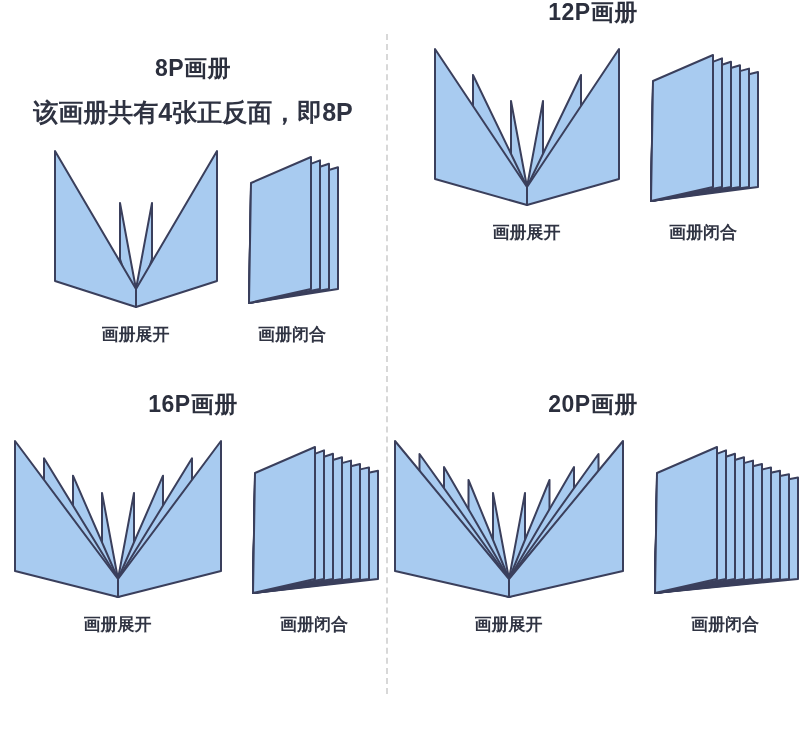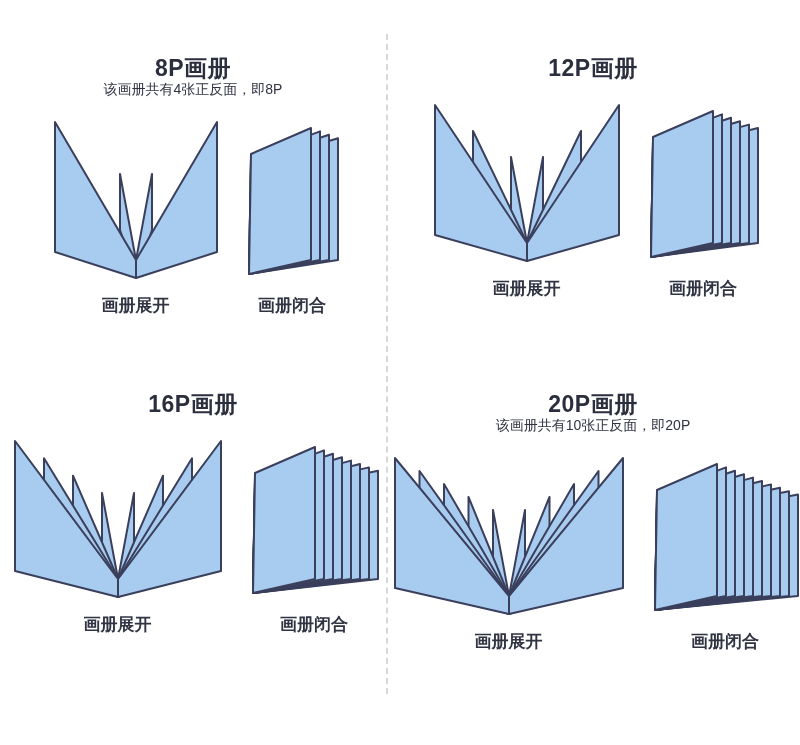--- a/index.html
+++ b/index.html
@@ -29,39 +29,39 @@
 
   .panel {
     position: relative;
     display: flex;
     flex-direction: column;
     align-items: center;
     box-sizing: border-box;
   }
 
   .panel.tl { padding-top: 56px; }
-  .panel.tr { padding-top: 56px; }
+  .panel.tr { }
   .panel.bl { padding-top: 20px; }
   .panel.br { padding-top: 20px; }
 
   .panel-title {
     font-size: 23px;
     font-weight: bold;
     letter-spacing: 0.5px;
     color: #2b2f3d;
     line-height: 1.1;
     margin: 0;
     white-space: nowrap;
   }
 
   .panel-sub {
-    font-size: 14px;
-    font-weight: normal;
+    font-size: 25px;
+    font-weight: bold;
     color: #2f3342;
-    margin-top: 0;
+    margin-top: 16px;
     line-height: 1.2;
     white-space: nowrap;
   }
 
   .figures {
     margin-top: 16px;
     display: flex;
     flex-direction: row;
     align-items: flex-end;
     justify-content: center;
@@ -200,21 +200,20 @@
               <polygon class="book-shape" points="10.0,160.0 12.0,40.0 72.0,14.0 72.0,146.0"></polygon>
             </svg>
           </div>
         <div class="figure-caption">画册闭合</div>
       </div>
     </div>
   </div>
 
   <div class="panel br">
     <div class="panel-title">20P画册</div>
-    <div class="panel-sub">该画册共有10张正反面，即20P</div>
     <div class="figures">
       <div class="figure">
         <div class="svg-open">
             <svg width="256" height="172" viewBox="0 0 256 172">
               <polygon class="book-shape" points="128.0,164.0 128.0,146.0 144.0,60.0 144.0,116.0"></polygon>
               <polygon class="book-shape" points="128.0,164.0 128.0,146.0 112.0,60.0 112.0,116.0"></polygon>
               <polygon class="book-shape" points="128.0,164.0 128.0,146.0 168.5,47.0 168.5,121.5"></polygon>
               <polygon class="book-shape" points="128.0,164.0 128.0,146.0 87.5,47.0 87.5,121.5"></polygon>
               <polygon class="book-shape" points="128.0,164.0 128.0,146.0 193.0,34.0 193.0,127.0"></polygon>
               <polygon class="book-shape" points="128.0,164.0 128.0,146.0 63.0,34.0 63.0,127.0"></polygon>

